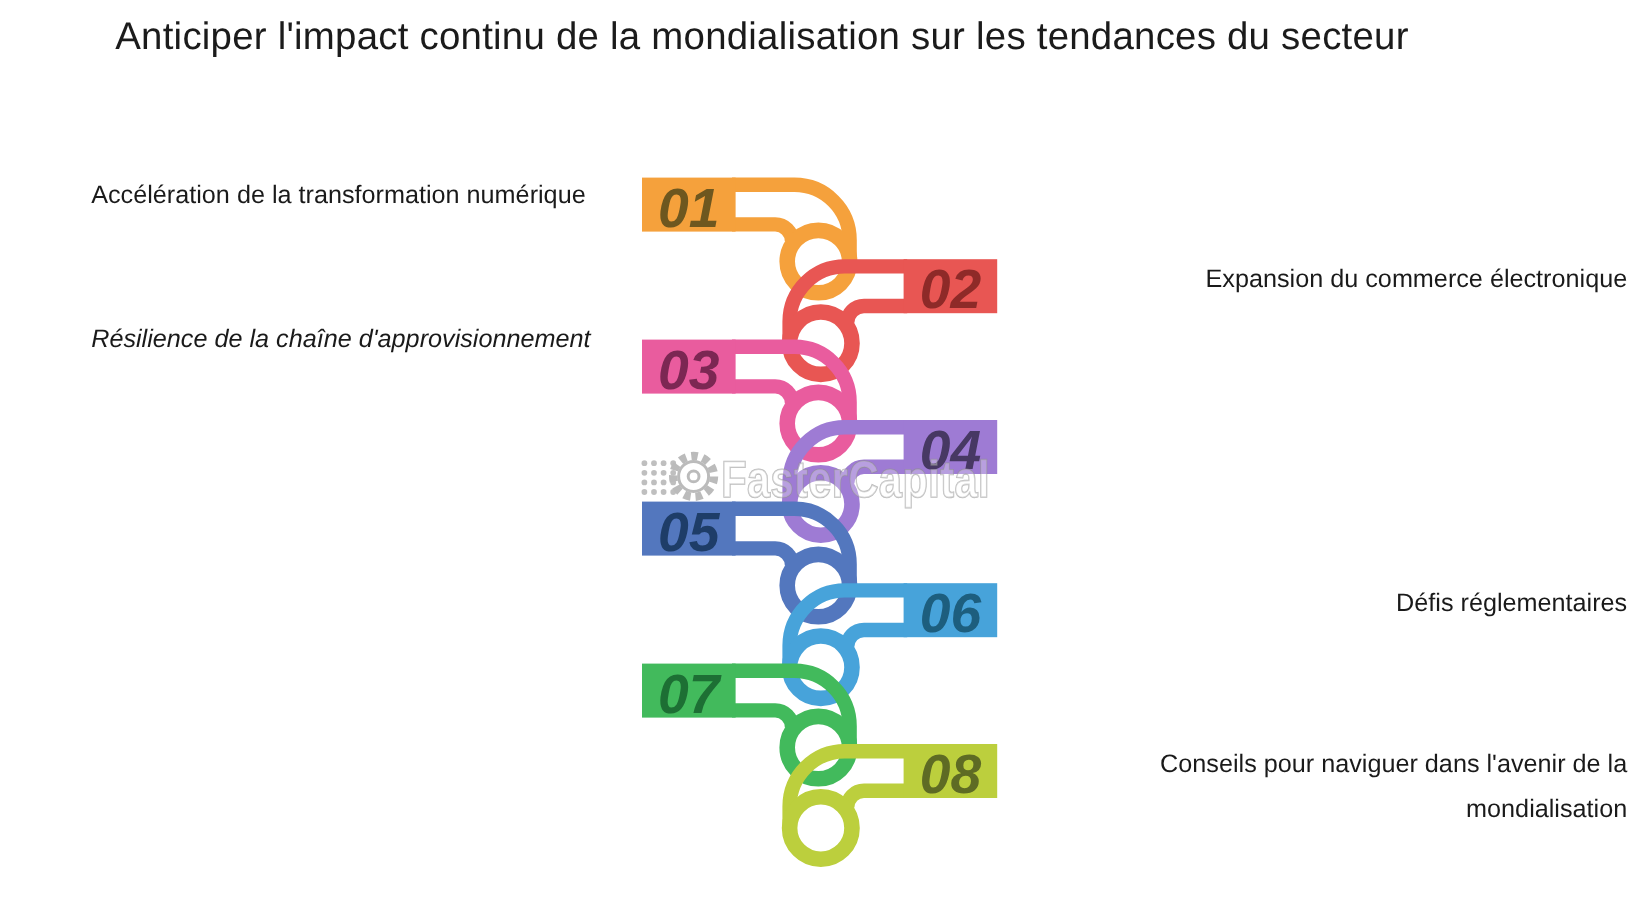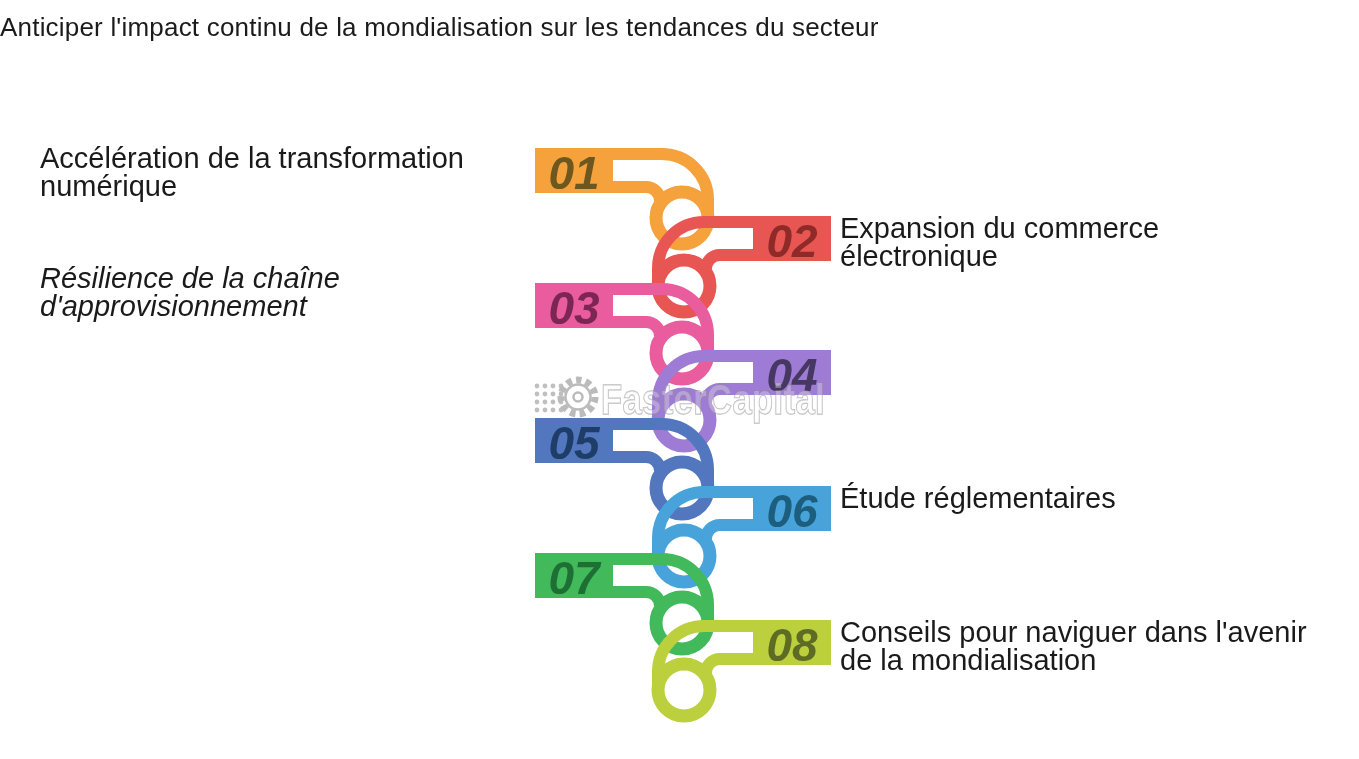--- a/index.html
+++ b/index.html
@@ -2,27 +2,27 @@
 <html><head>
 <meta charset="utf-8">
 <style>
   html,body { margin:0; padding:0; background:#ffffff; }
   #canvas {
     position:relative; width:1359px; height:759px; overflow:hidden;
     background:#ffffff; font-family:"Liberation Sans", sans-serif;
   }
   #title {
     position:absolute; top:12px; left:0; width:1270px;
-    text-align:left; font-size:26px; color:#1b1b1b; letter-spacing:0.2px;
+    text-align:center; font-size:32px; color:#1b1b1b; letter-spacing:0.2px;
   }
   .lbl {
-    position:absolute; font-size:29px; line-height:28px; color:#1a1a1a;
+    position:absolute; font-size:21px; line-height:38px; color:#1a1a1a;margin-left:36px;
   }
   .lbl.left  { left:40px;  width:440px; }
-  .lbl.right { left:840px; width:480px; }
+  .lbl.right { left:840px; width:480px;text-align:right; }
   #chain { position:absolute; top:0; left:0; }
   .cn { fill:none; stroke-width:12px; }
   .lp { fill:none; stroke-width:13px; }
   .num {
     font-family:"Liberation Sans", sans-serif;
     font-style:italic; font-weight:bold; font-size:46px;
     text-anchor:middle;
   }
   .wm-text {
     font-family:"Liberation Sans", sans-serif; font-weight:600; font-size:43px;
@@ -35,21 +35,21 @@
 </head>
 <body>
 
 <div id="canvas">
 
   <div id="title">Anticiper l'impact continu de la mondialisation sur les tendances du secteur</div>
 
   <div class="lbl left" style="top:144px;">Accélération de la transformation numérique</div>
   <div class="lbl right" style="top:214px;">Expansion du commerce électronique</div>
   <div class="lbl left" style="top:264px;font-style:italic;">Résilience de la chaîne d'approvisionnement</div>
-  <div class="lbl right" style="top:484px;">Étude réglementaires</div>
+  <div class="lbl right" style="top:484px;">Défis réglementaires</div>
   <div class="lbl right" style="top:618px;">Conseils pour naviguer dans l'avenir de la mondialisation</div>
 
   <svg id="chain" width="1359" height="759" viewBox="0 0 1359 759">
 
     <g>
       <path class="cn" d="M610 154 H662 A46 46 0 0 1 708 200 L708 218" stroke="#F5A13C"></path>
       <path class="cn" d="M610 187 H646 A14 14 0 0 1 660 201" stroke="#F5A13C"></path>
       <circle class="lp" cx="682" cy="218" r="26" stroke="#F5A13C"></circle>
       <rect x="535" y="148" width="78" height="45" fill="#F5A13C"></rect>
       <text class="num" x="574" y="189" fill="#6E571F">01</text>

